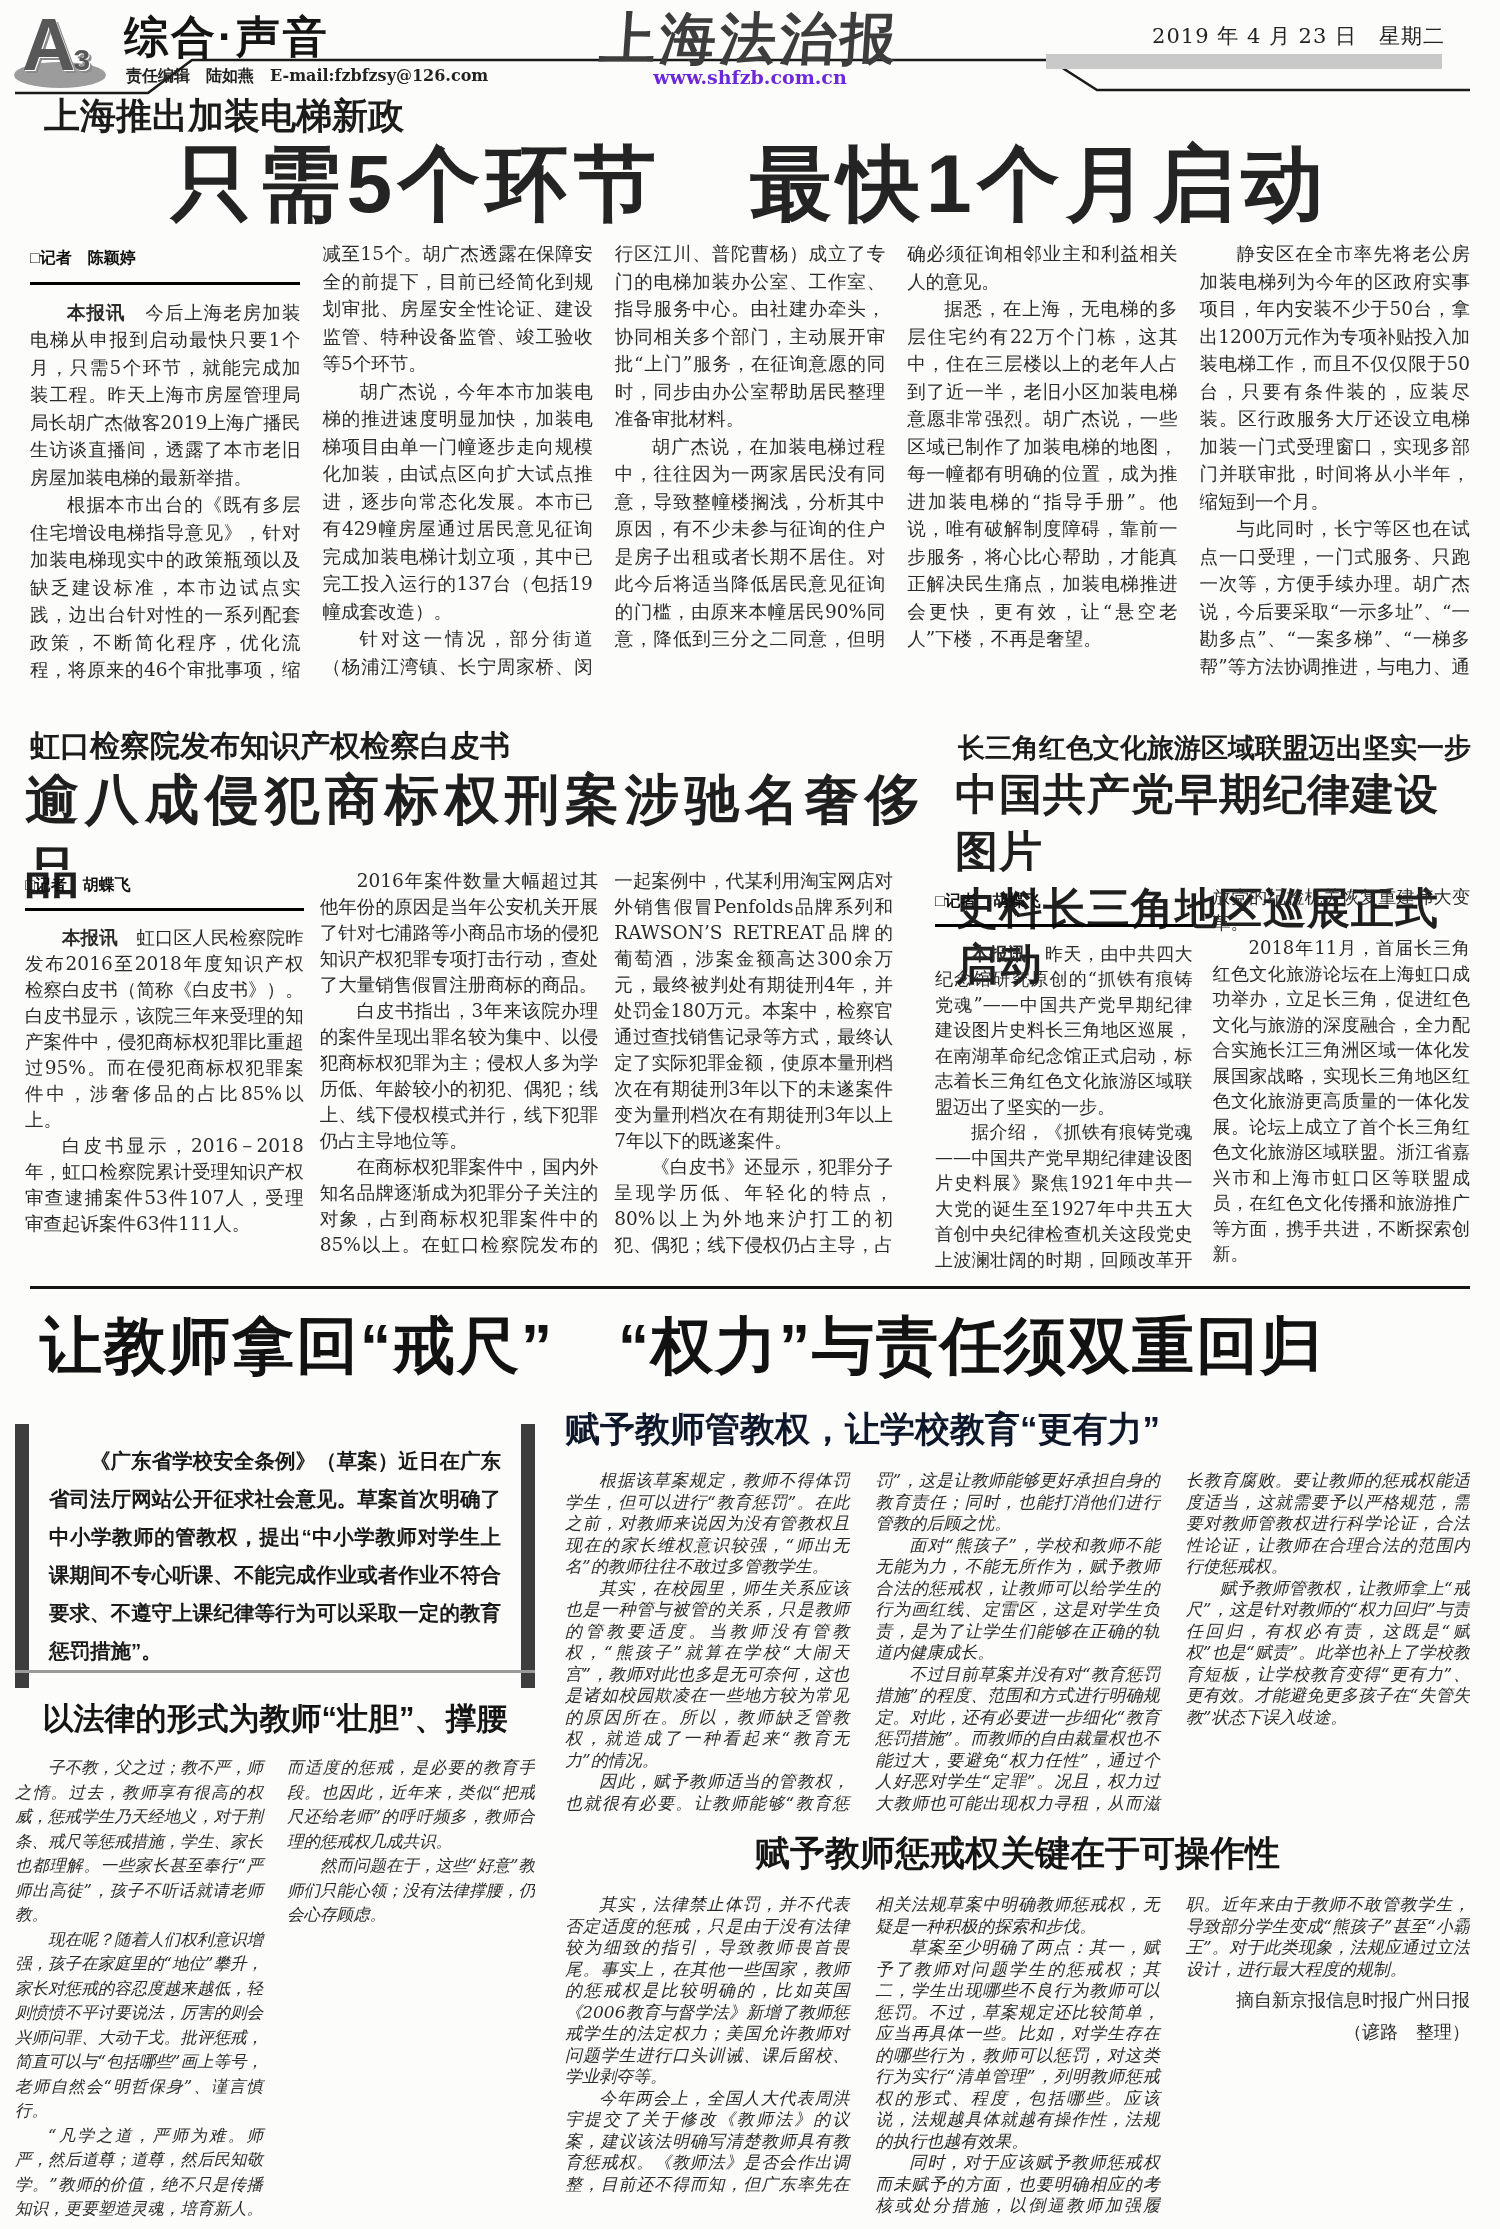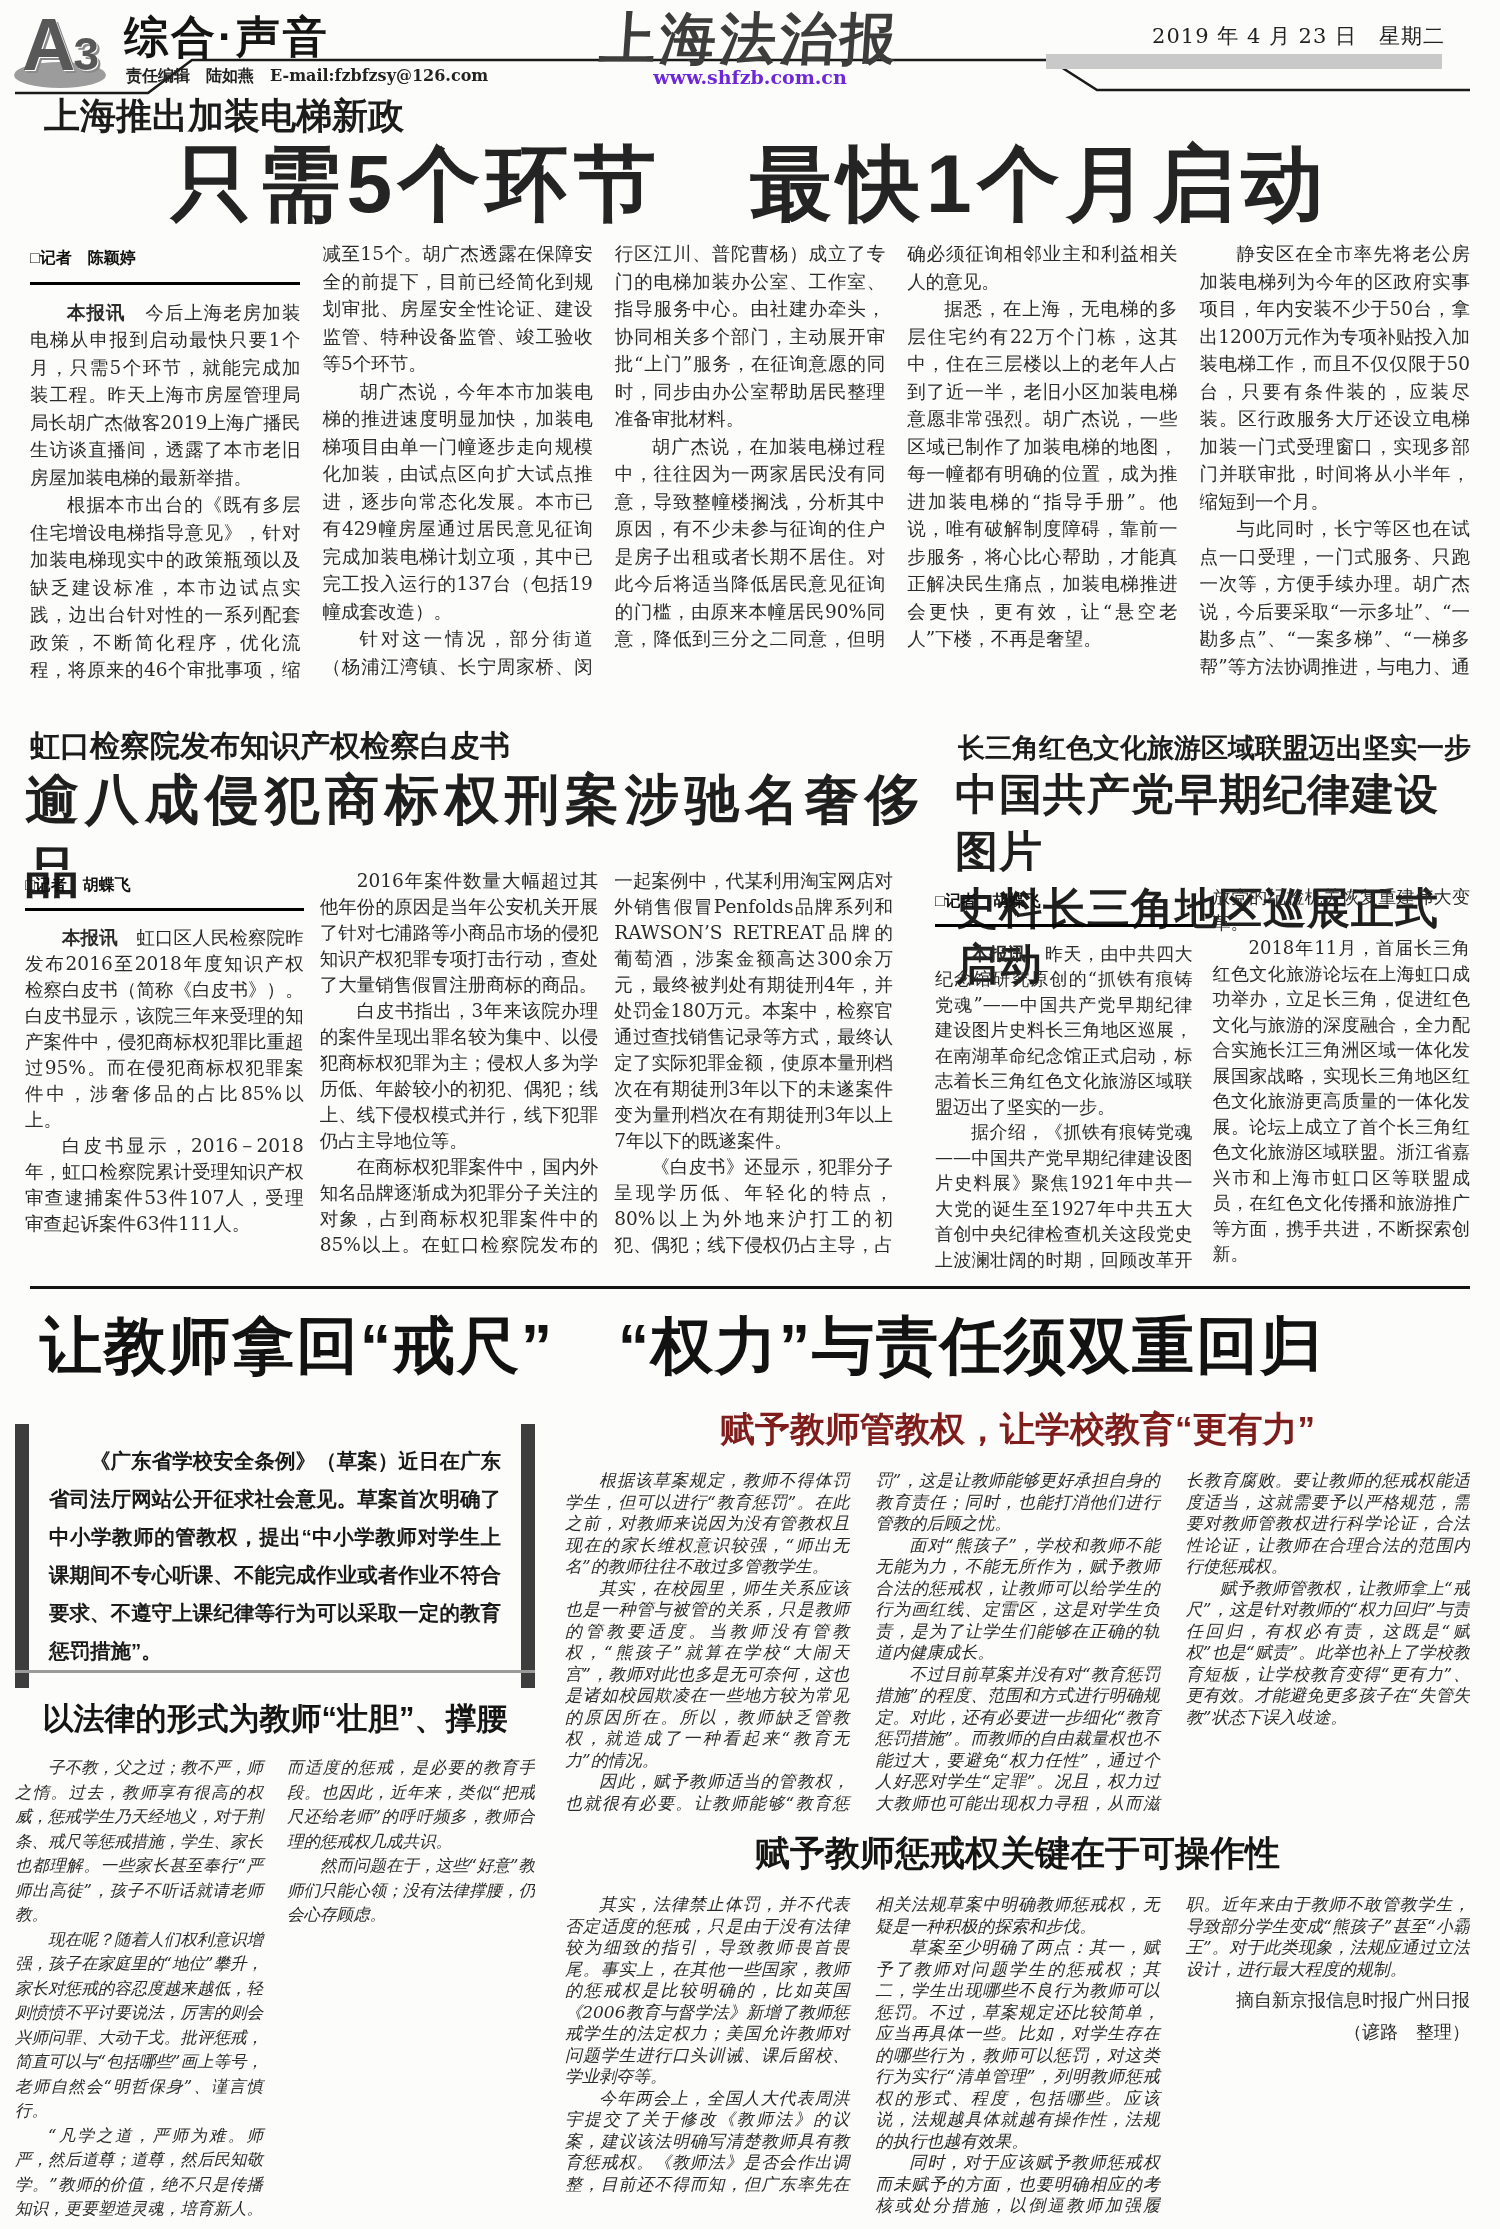--- a/index.html
+++ b/index.html
@@ -4,21 +4,21 @@
 <style>
   html,body { margin:0; padding:0; background:#d9d9d9; }
   .page { position:relative; width:1500px; height:2229px; margin:0 auto; background:#fcfcfa;
           overflow:hidden; font-family:"DejaVu Serif","Liberation Serif",serif; color:#2b2b2b; }
   .hei  { font-family:"Liberation Sans","DejaVu Sans",sans-serif; }
 
   
   .a3-shadow { position:absolute; left:14px; top:62px; width:92px; height:26px;
                background:#9c9c9c; border-radius:50%; }
   .a3-text { position:absolute; left:22px; top:2px; font-family:"Liberation Sans",sans-serif;
-             font-weight:900; font-size:46px; color:#585858; letter-spacing:-2px;
+             font-weight:900; font-size:30px; color:#585858; letter-spacing:-2px;
              text-shadow:1px 1px 0 #fff, 3px 3px 0 #8a8a8a; }
   .a3-text::first-letter { font-size:74px; }
   .section-title { position:absolute; left:124px; top:8px; font-weight:900; font-size:44px;
                    color:#151515; letter-spacing:3px; }
   .editor-line { position:absolute; left:126px; top:66px; font-weight:bold; font-size:16px; color:#222; }
   .masthead { position:absolute; left:560px; top:2px; width:380px; text-align:center;
               font-weight:900; font-size:56px; color:#3d3d3d; letter-spacing:4px;
               transform:skewX(-4deg); }
   .website { position:absolute; left:560px; top:66px; width:380px; text-align:center;
              font-weight:bold; font-size:19px; color:#6d28d9; }
@@ -63,22 +63,22 @@
             border-left:14px solid #3d3d3d; border-right:14px solid #3d3d3d;
             padding:18px 20px; font-family:"Liberation Sans",sans-serif; font-weight:bold;
             font-size:20.5px; line-height:38px; text-align:justify; color:#1a1a1a; }
   .op-box p { margin:0; text-indent:2em; }
   .op-box-rule { position:absolute; left:15px; top:1670px; width:520px; border-top:3px solid #9a9a9a; }
   .op-left-subhead { position:absolute; left:15px; top:1698px; width:520px; text-align:center;
                      font-weight:900; font-size:31px; color:#151515; }
   .op-left-body { position:absolute; left:15px; top:1756px; width:520px; height:473px;
                   column-count:2; column-gap:24px; font-size:16.5px; line-height:24.5px;
                   font-style:italic; }
-  .op-sub1 { position:absolute; left:565px; top:1406px; width:905px; text-align:center;
-             font-weight:900; font-size:35px; color:#7f1d1d; }
+  .op-sub1 { position:absolute; left:565px; top:1406px; width:905px; text-align:left;
+             font-weight:900; font-size:35px; color:#0f172a; }
   .op-body1 { position:absolute; left:565px; top:1470px; width:905px; height:346px;
               column-count:3; column-gap:26px; font-size:17px; line-height:21.5px; font-style:italic; }
   .op-sub2 { position:absolute; left:565px; top:1830px; width:905px; text-align:center;
              font-weight:900; font-size:35px; color:#151515; }
   .op-body2 { position:absolute; left:565px; top:1894px; width:905px; height:335px;
               column-count:3; column-gap:26px; font-size:17px; line-height:21.5px; font-style:italic; }
   .attr { text-align:right; text-indent:0 !important; font-family:"Liberation Sans",sans-serif;
           font-weight:normal; font-style:normal; font-size:18px; margin-top:10px !important; }
 </style>
 </head>

